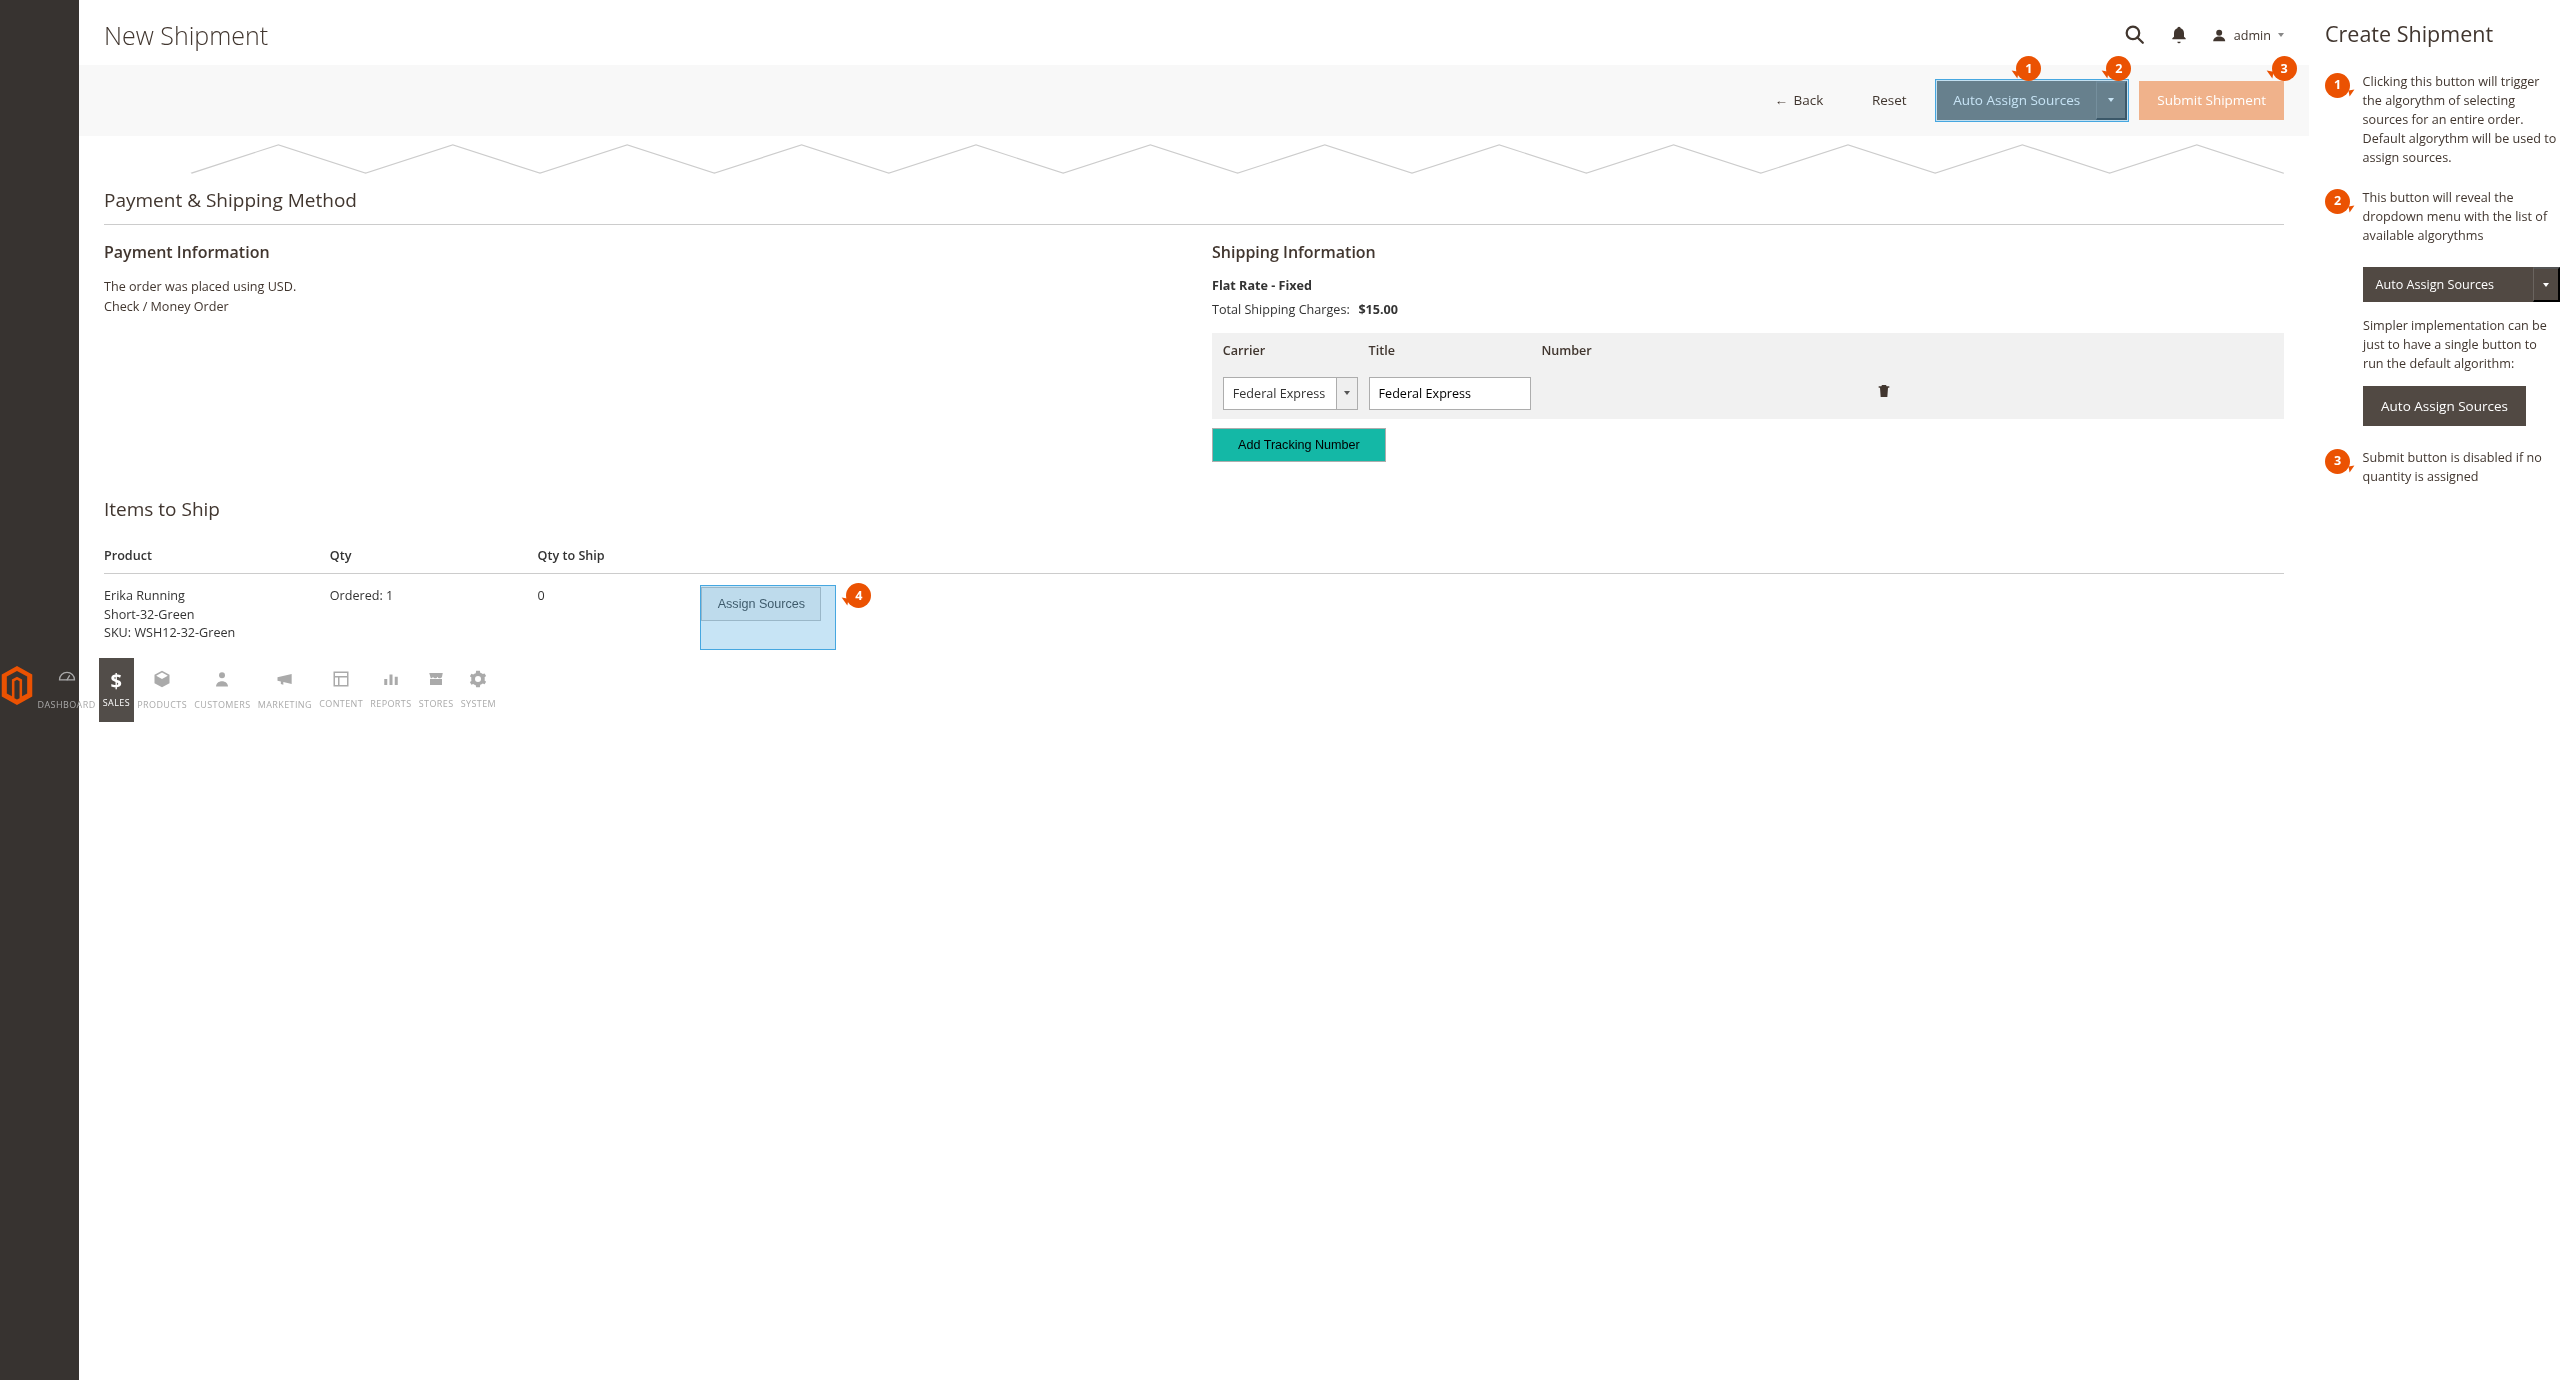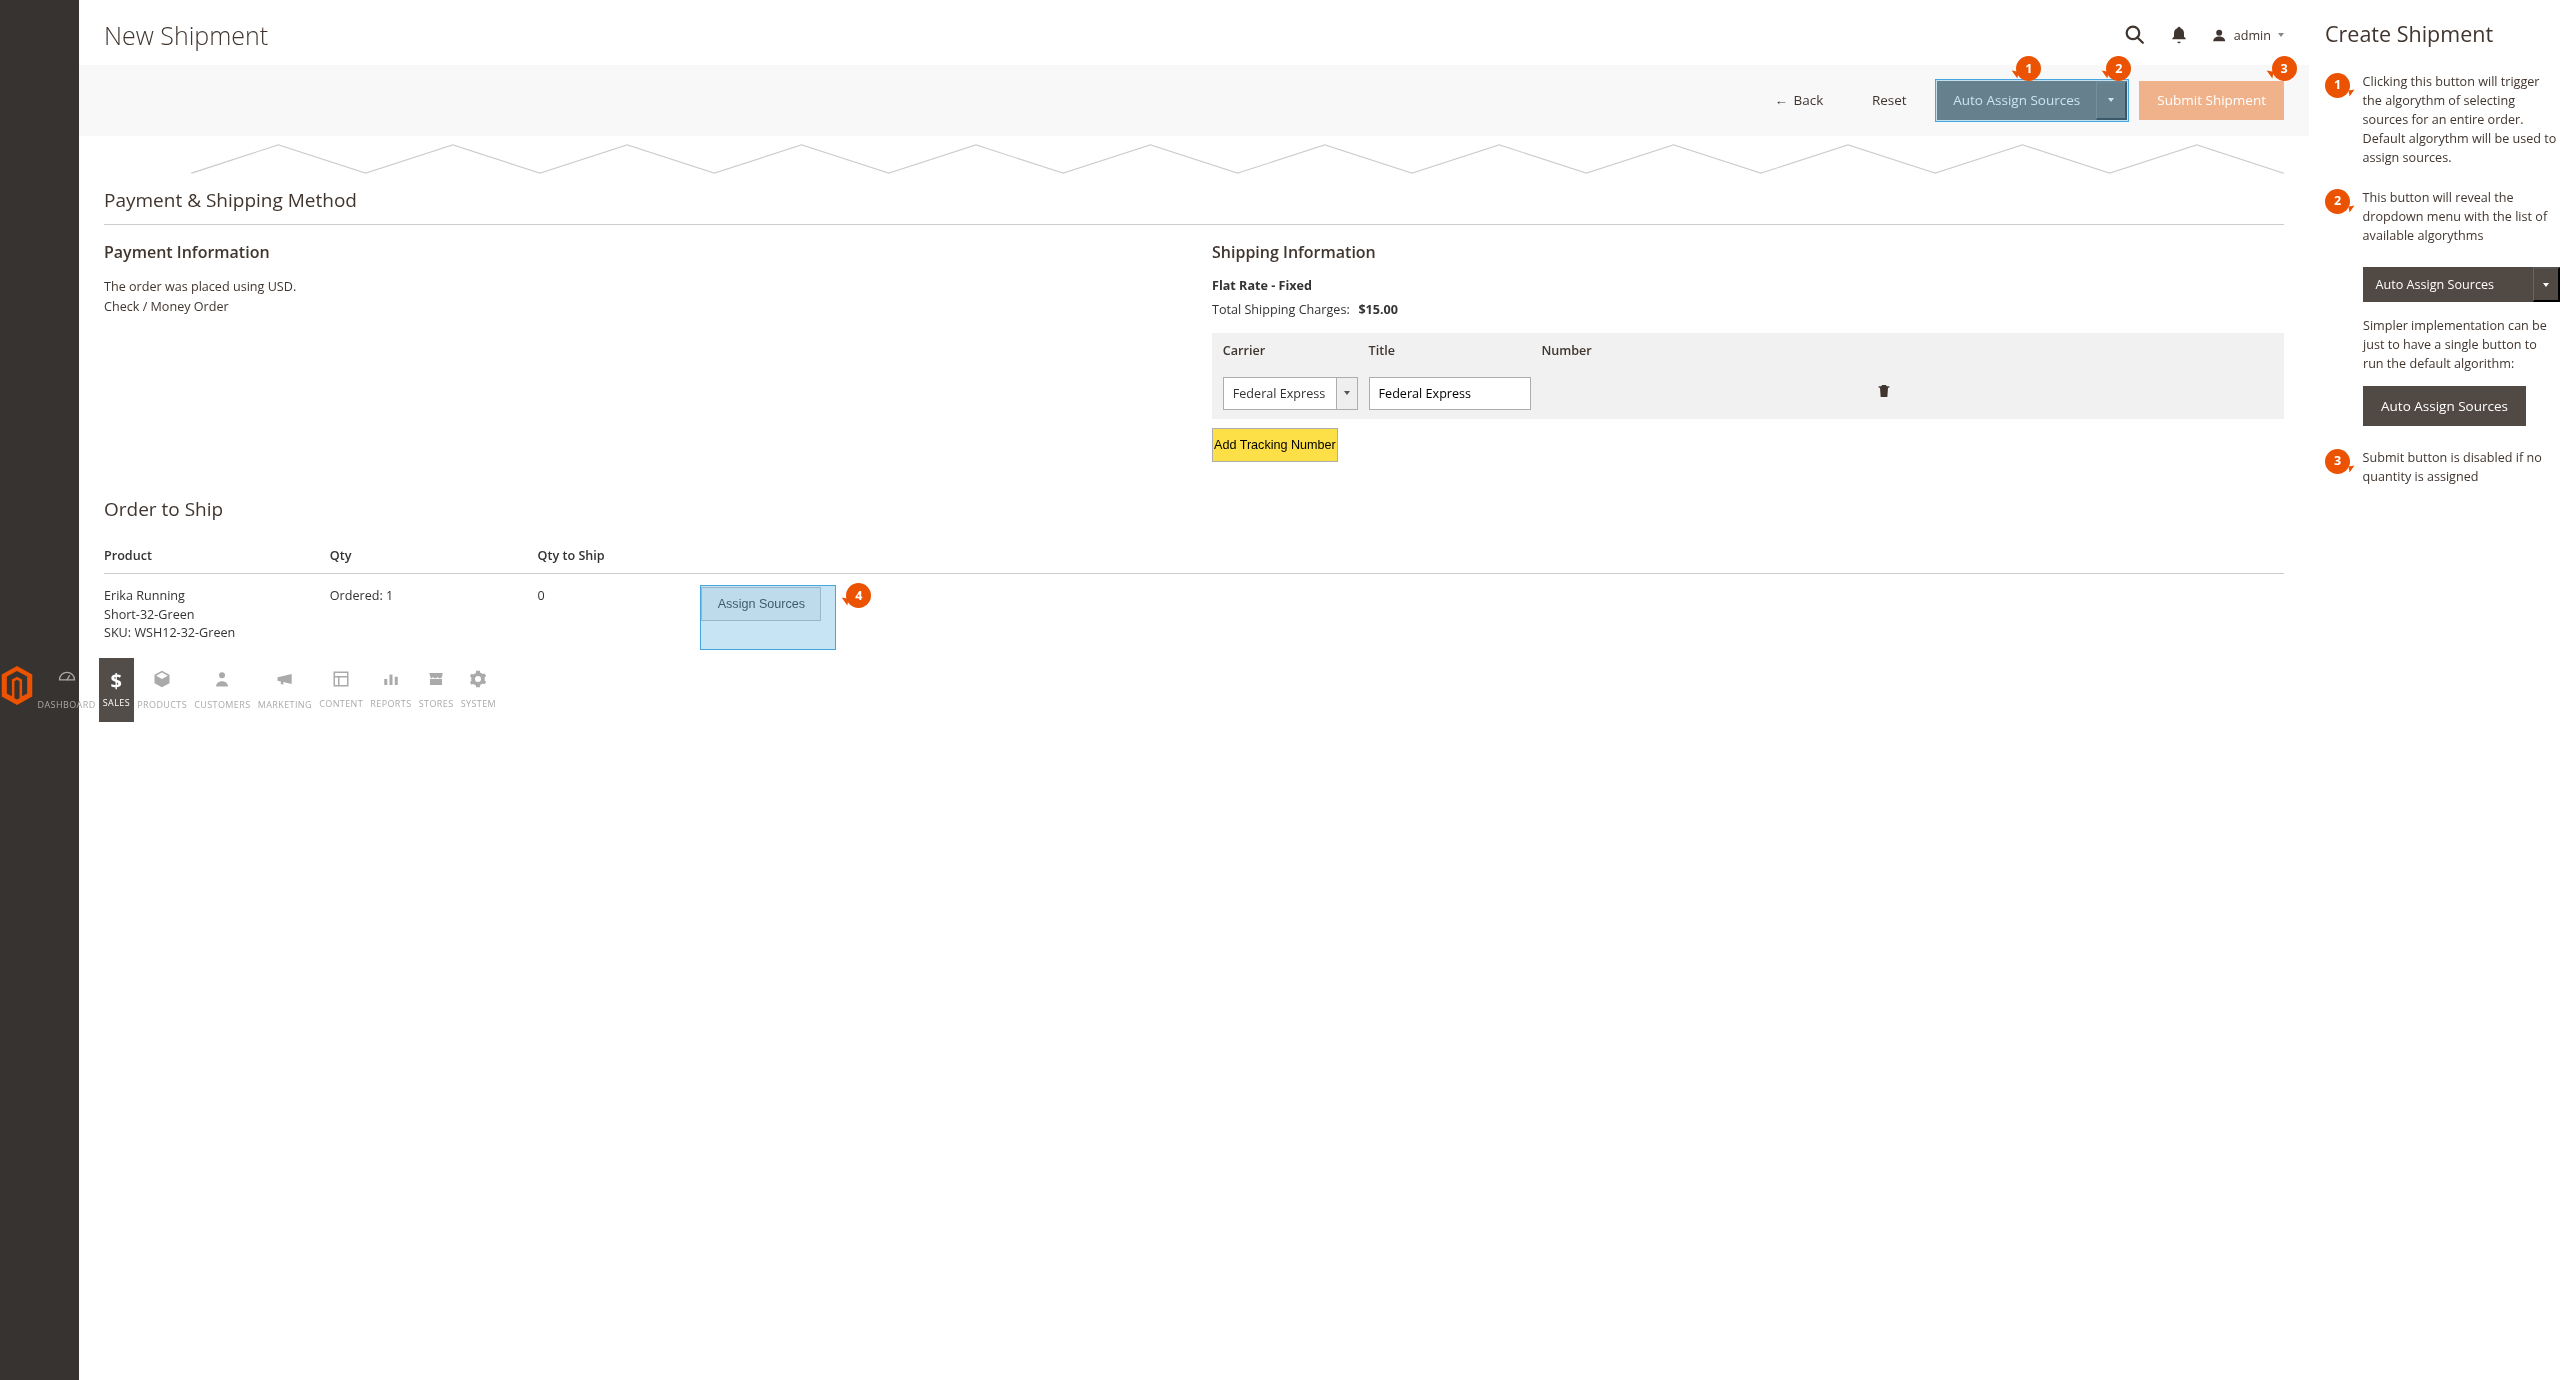--- a/index.html
+++ b/index.html
@@ -70,21 +70,21 @@
     .tracking { margin-top: 14.4px; }
     .track-head, .track-row { display: grid; grid-template-columns: 135px 162px 1fr 36px; gap: 10.8px; align-items: center; }
     .track-head { background: #f1f1f1; padding: 9px 10.8px; font-weight: 600; font-size: 12.6px; color: #41362f; }
     .track-row { background: #f1f1f1; padding: 9px 10.8px; }
     .sel-wrap { display: flex; }
     .sel { border: 0.9px solid #adadad; background: #fff; padding: 7.2px 9px; font-size: 12.6px; width: 100%; }
     .sel-caret { border: 0.9px solid #adadad; border-left: none; background: #efefef; width: 25px; display: flex; align-items: center; justify-content: center; }
     .sel-caret .caret { border-top-color: #555; }
     .inp { border: 0.9px solid #adadad; background: #fff; padding: 7.2px 9px; font-size: 12.6px; width: 100%; font-family: inherit; }
     .trash { cursor: pointer; text-align: center; }
-    .add-track { margin-top: 9px; background: #fde047; border: 0.9px solid #adadad; padding: 9px 1px; font-size: 12.6px; cursor: pointer; }
+    .add-track { margin-top: 9px; background: #14b8a6; border: 0.9px solid #adadad; padding: 9px 25px; font-size: 12.6px; cursor: pointer; }
 
     
     .items-section { margin-top: 25px; }
     .items-head, .items-row { display: grid; grid-template-columns: 215px 197px 153px 1fr; gap: 10.8px; align-items: start; }
     .items-head { font-weight: 600; font-size: 12.6px; padding: 9px 0; border-bottom: 0.9px solid #ccc; }
     .items-row { padding: 12.6px 0; font-size: 12.6px; }
     .prod-name { line-height: 1.5; }
     .assign-wrap { position: relative; }
     .btn-assign { background: #eee; border: 0.9px solid #adadad; padding: 9px 14.4px; font-size: 12.6px; cursor: pointer; width: 120px; text-align: center; }
 
@@ -269,21 +269,21 @@
                       <path d="M6 7h12l-1 14H7L6 7zm3-4h6l1 2h4v2H4V5h4l1-2z"></path>
                     </svg>
                 </span>
               </div>
               <button class="add-track">Add Tracking Number</button>
             </div>
           </div>
         </div>
 
         <div class="items-section">
-          <h2 class="section-title" style="border-bottom:none;margin-bottom:5.4px">Order to Ship</h2>
+          <h2 class="section-title" style="border-bottom:none;margin-bottom:5.4px">Items to Ship</h2>
           <div class="items-head">
             <span>Product</span>
             <span>Qty</span>
             <span>Qty to Ship</span>
             <span></span>
           </div>
           <div class="items-row">
             <div class="prod-name">
               <div>Erika Running</div>
               <div></div>

